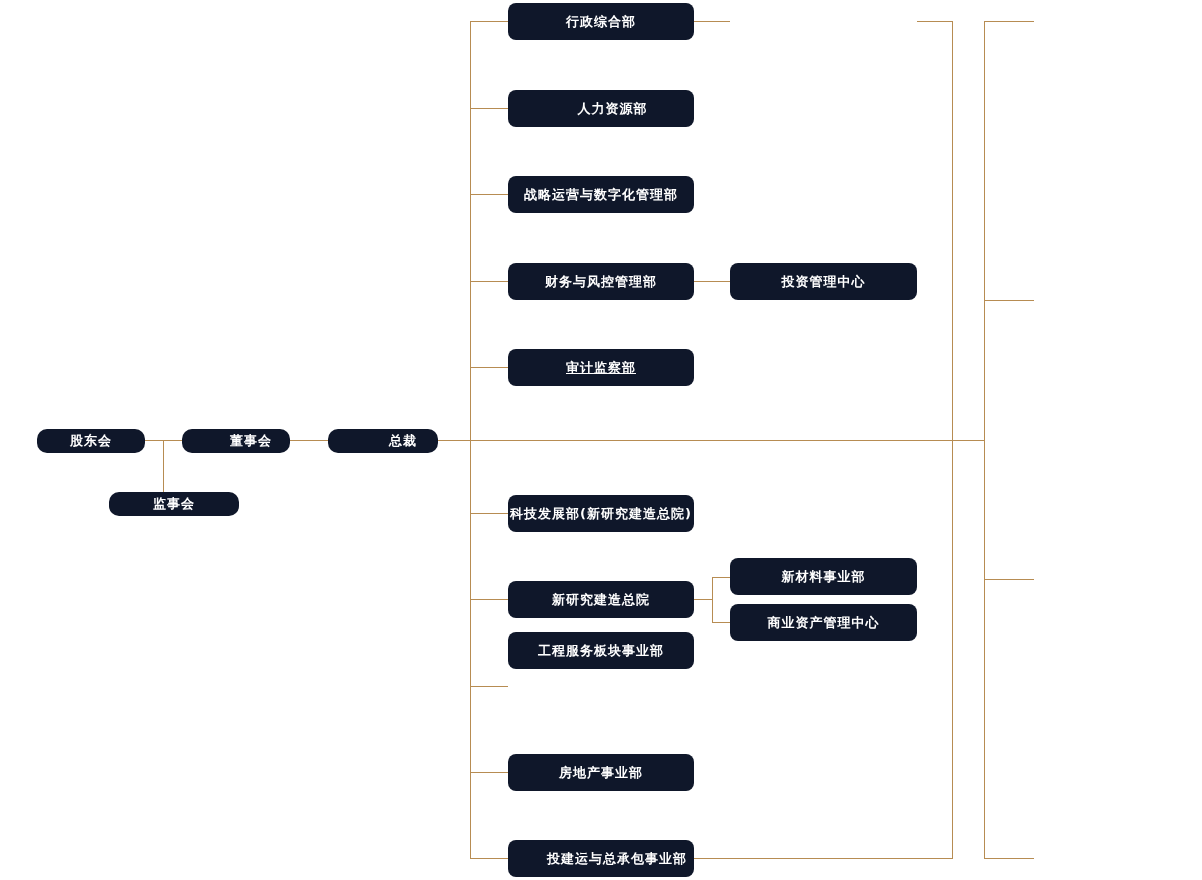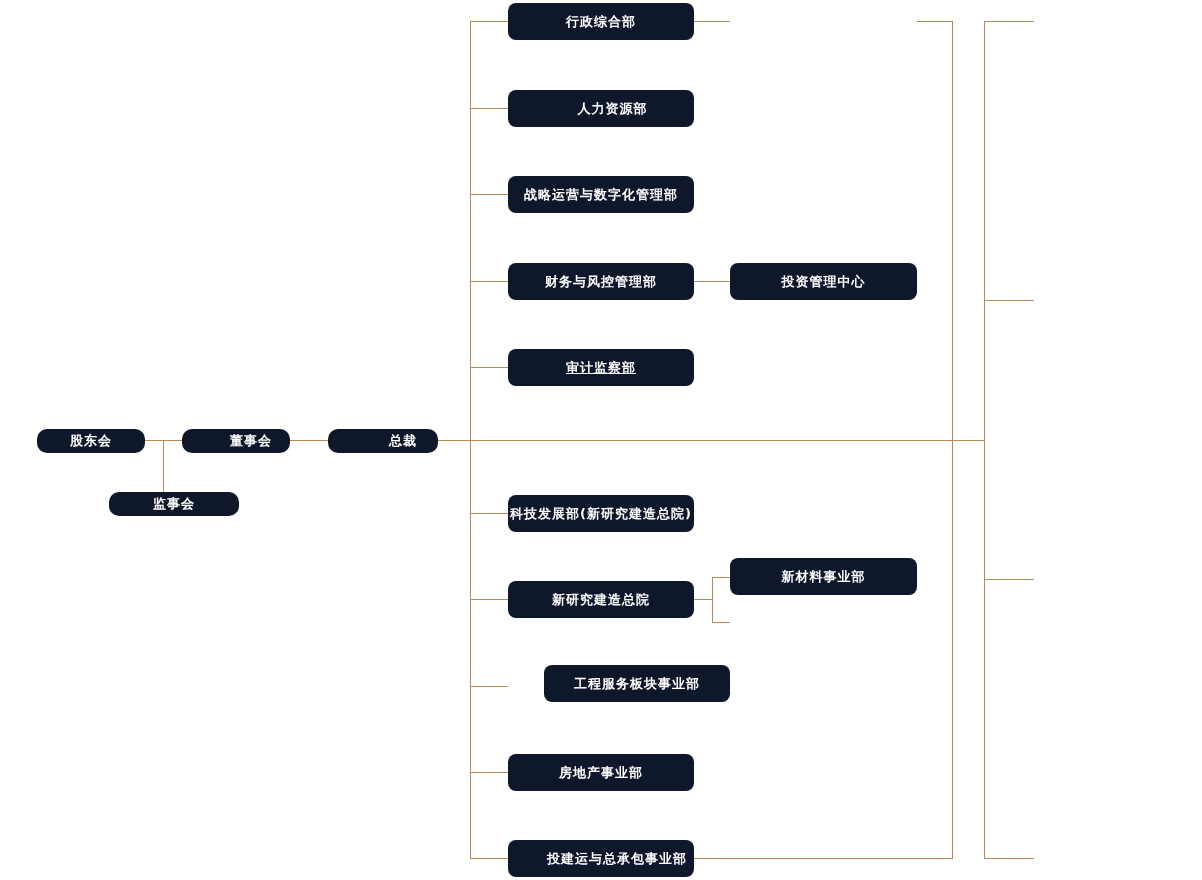--- a/index.html
+++ b/index.html
@@ -39,26 +39,27 @@
   <div class="node small" style="left:328px;top:429px;width:110px;padding-left:40px;">总裁</div>
   <div class="node small" style="left:109px;top:492px;width:130px;">监事会</div>
 
   <div class="node dept" style="top:3px;">行政综合部</div>
   <div class="node dept" style="top:90px;padding-left:23px;">人力资源部</div>
   <div class="node dept" style="top:176px;">战略运营与数字化管理部</div>
   <div class="node dept" style="top:263px;">财务与风控管理部</div>
   <div class="node dept" style="top:349px;text-decoration:underline;">审计监察部</div>
   <div class="node dept" style="top:495px;">科技发展部(新研究建造总院)</div>
   <div class="node dept" style="top:581px;">新研究建造总院</div>
-  <div class="node dept" style="top:665px;margin-left:36px;">工程服务板块事业部</div>
+  <div class="node dept" style="top:632px;">工程服务板块事业部</div>
   <div class="node dept" style="top:754px;">房地产事业部</div>
   <div class="node dept" style="top:840px;padding-left:32px;">投建运与总承包事业部</div>
 
   <div class="node rcol" style="top:263px;">投资管理中心</div>
   <div class="node rcol" style="top:558px;">新材料事业部</div>
+  <div class="node rcol" style="top:604px;">商业资产管理中心</div>
 
   <div class="hline" style="left:145px;top:440px;width:37px;"></div>
   <div class="hline" style="left:290px;top:440px;width:38px;"></div>
   <div class="vline" style="left:163px;top:440px;height:52px;"></div>
 
   <div class="hline" style="left:438px;top:440px;width:546px;"></div>
 
   <div class="vline" style="left:470px;top:21px;height:838px;"></div>
   <div class="hline" style="left:470px;top:21px;width:38px;"></div>
   <div class="hline" style="left:470px;top:108px;width:38px;"></div>

